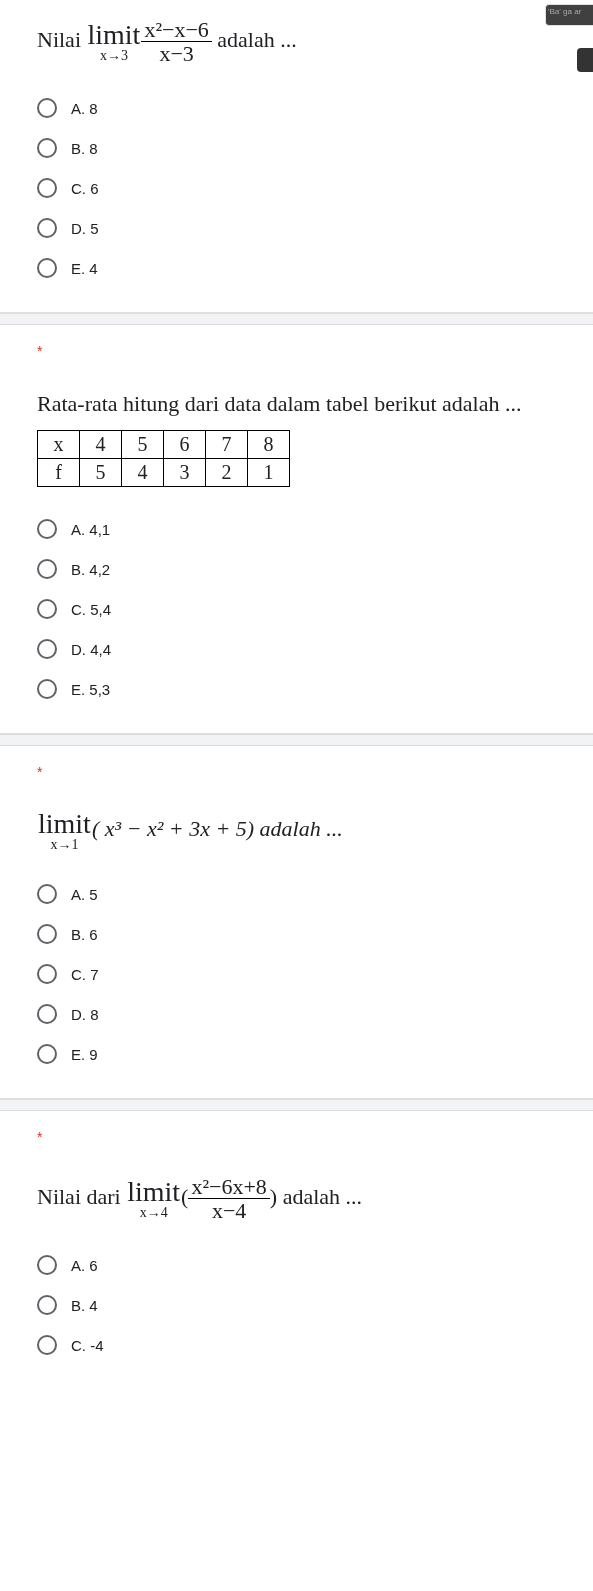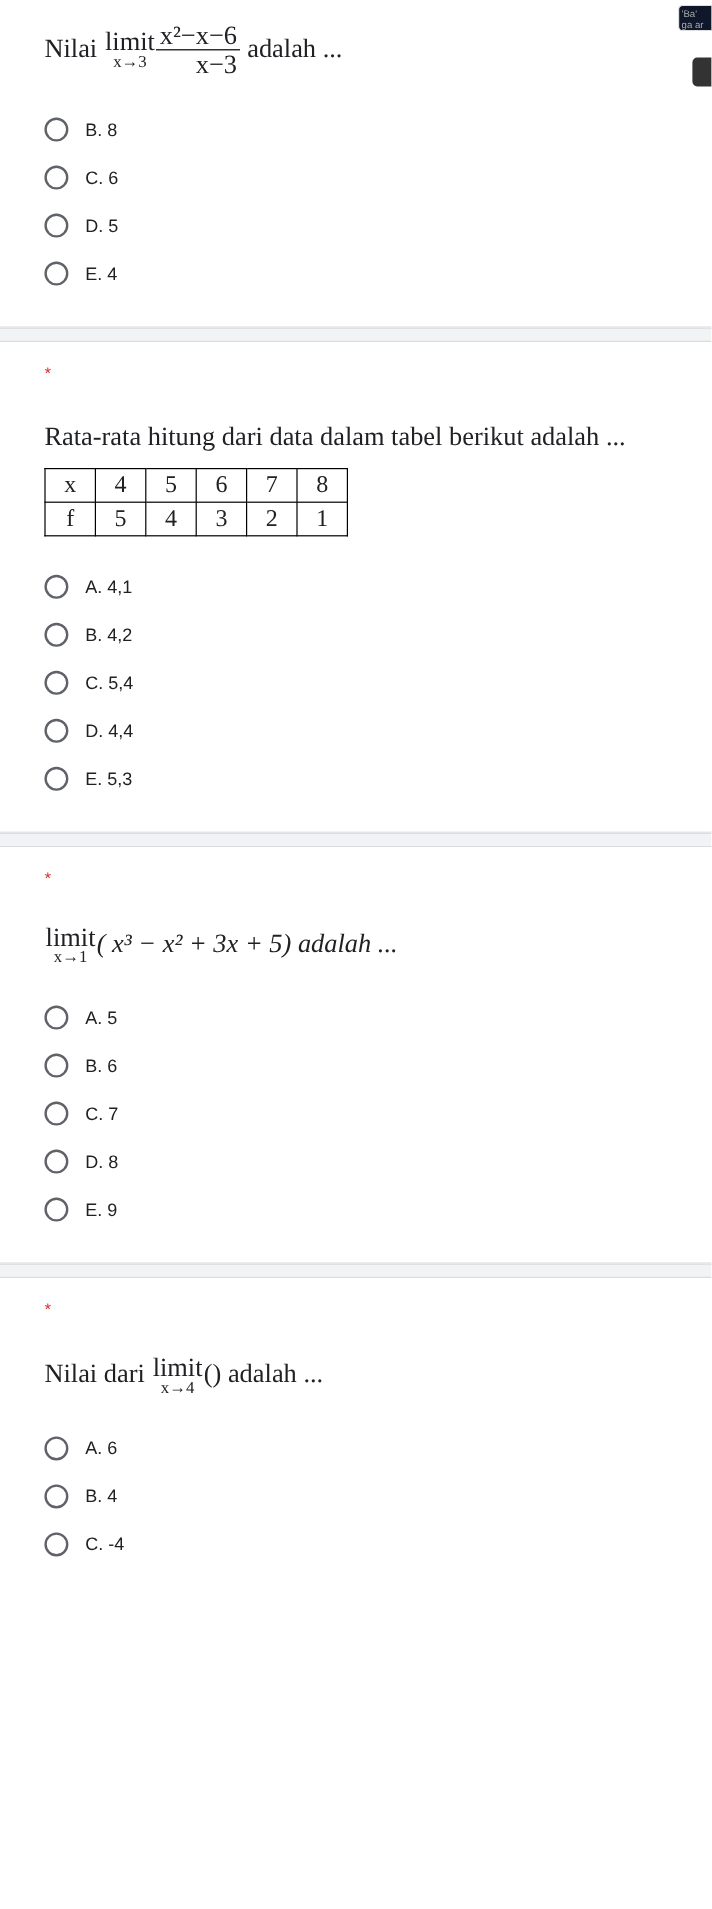--- a/index.html
+++ b/index.html
@@ -48,21 +48,21 @@
     flex-shrink: 0;
   }
   .option-label {
     font-family: Arial, sans-serif;
     font-size: 15px;
     color: #202124;
   }
   .frac {
     display: inline-block;
     vertical-align: middle;
-    text-align: right;
+    text-align: center;
     font-family: "Times New Roman", serif;
   }
   .frac .num {
     display: block;
     border-bottom: 1.5px solid #000;
     padding: 0 3px;
     line-height: 1.05;
   }
   .frac .den {
     display: block;
@@ -70,21 +70,21 @@
     line-height: 1.1;
   }
   .limit {
     display: inline-block;
     vertical-align: middle;
     font-family: "Times New Roman", serif;
     margin: 0 1px;
   }
   .limit .lim-top {
     display: block;
-    font-size: 22px;
+    font-size: 28px;
     line-height: 1;
   }
   .limit .lim-bot {
     display: block;
     font-size: 14px;
     text-align: center;
     line-height: 1;
   }
   .data-table {
     border-collapse: collapse;
@@ -95,30 +95,30 @@
   .data-table td {
     border: 1.5px solid #000;
     padding: 2px 14px;
     text-align: center;
     min-width: 42px;
   }
   .badge-corner {
     position: absolute;
     top: 4px;
     right: 0;
-    width: 28px;
+    width: 48px;
     height: 22px;
     font-size: 8px;
     color: #aaa;
     padding: 2px;
     border: 1px solid #e0e0e0;
     border-right: none;
     border-radius: 4px 0 0 4px;
     overflow: hidden;
-    background: #0f172a;
+    background: #404040;
   }
   .corner-bar {
     position: absolute;
     top: 48px;
     right: 0;
     width: 16px;
     height: 24px;
     background: #333;
     border-radius: 4px 0 0 4px;
   }
@@ -135,20 +135,24 @@
 
 <div class="card">
   <div class="question-title">
     <span>Nilai </span><span class="limit">
       <span class="lim-top">limit</span>
       <span class="lim-bot">x→3</span>
     </span><span class="frac">
       <span class="num">x²−x−6</span>
       <span class="den">x−3</span>
     </span><span> adalah ...</span>
+  </div>
+  <div class="option-row">
+    <span class="radio"></span>
+    <span class="option-label">A. 8</span>
   </div>
   <div class="option-row">
     <span class="radio"></span>
     <span class="option-label">B. 8</span>
   </div>
   <div class="option-row">
     <span class="radio"></span>
     <span class="option-label">C. 6</span>
   </div>
   <div class="option-row">
@@ -241,21 +245,24 @@
 </div>
 
 <div class="divider-space"></div>
 
 <div class="card" style="border-bottom:none;">
   <span class="required">*</span>
   <div class="question-title">
     <span>Nilai dari </span><span class="limit">
       <span class="lim-top">limit</span>
       <span class="lim-bot">x→4</span>
-    </span><span>(</span><span>)</span><span> adalah ...</span>
+    </span><span>(</span><span class="frac">
+      <span class="num">x²−6x+8</span>
+      <span class="den">x−4</span>
+    </span><span>)</span><span> adalah ...</span>
   </div>
   <div class="option-row">
     <span class="radio"></span>
     <span class="option-label">A. 6</span>
   </div>
   <div class="option-row">
     <span class="radio"></span>
     <span class="option-label">B. 4</span>
   </div>
   <div class="option-row">

